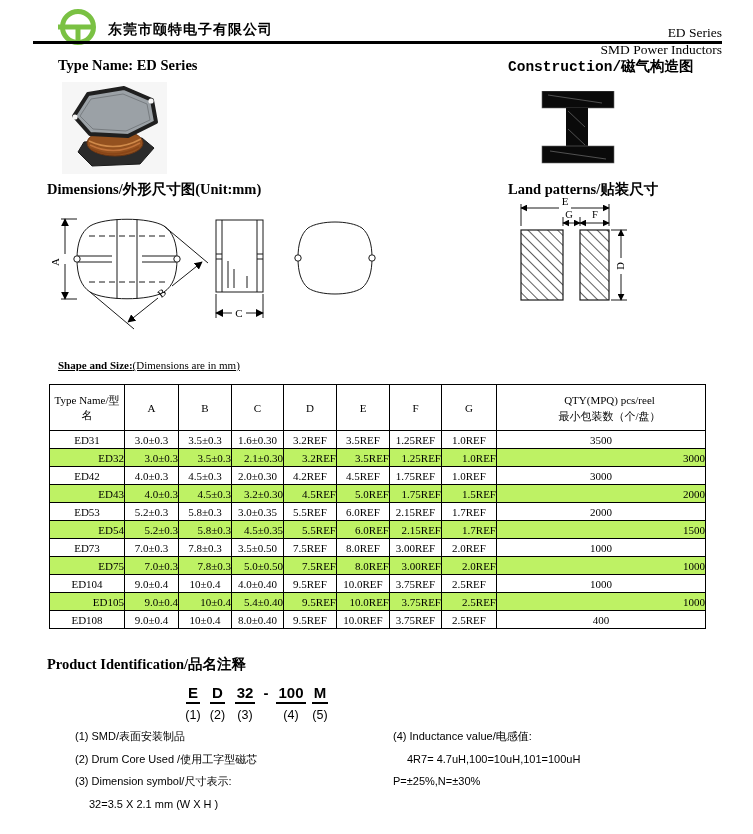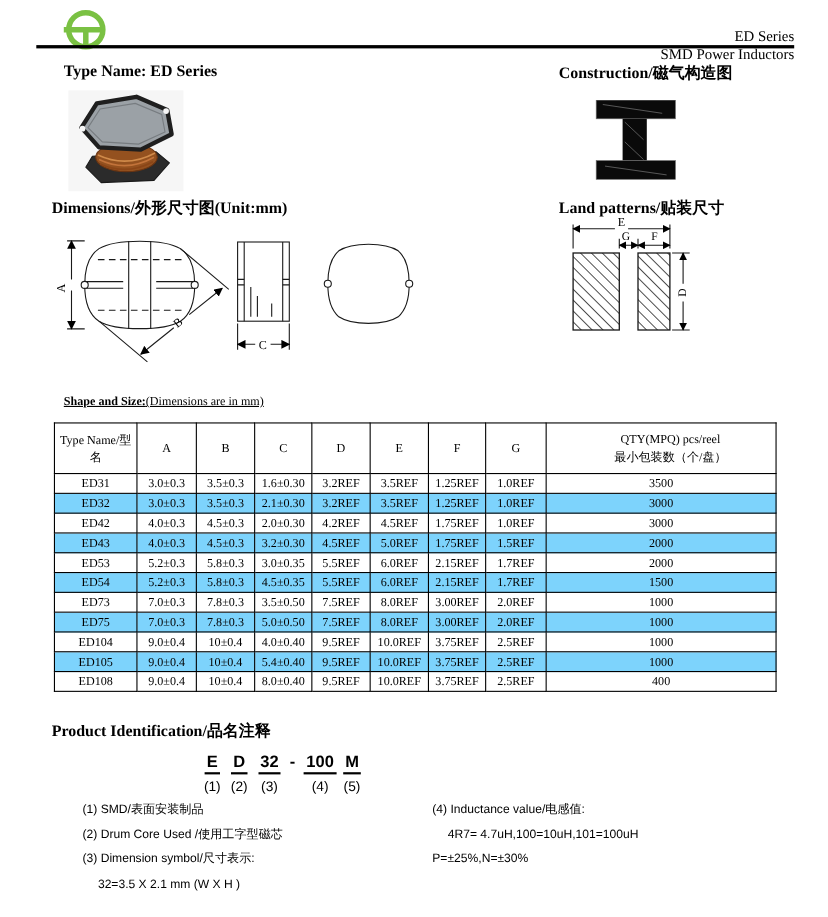--- a/index.html
+++ b/index.html
@@ -9,38 +9,38 @@
     font-family:"Liberation Serif","DejaVu Serif",serif; color:#000;
   }
   
   .logo { position:absolute; left:55px; top:7px; width:46px; height:40px; }
   .company { position:absolute; left:108px; top:21px; font-size:14px; font-weight:600; letter-spacing:1px; }
   .hdr-right { position:absolute; right:31px; top:5px; text-align:right; font-size:13.5px; line-height:16.5px;margin-top:20px; }
   .hdr-rule { position:absolute; left:33px; top:41px; width:689px; height:3px; background:#000; }
   
   .sec-title { position:absolute; font-size:14.5px; font-weight:bold; }
   .t-typename { left:58px; top:57px; }
-  .t-construction { left:508px; top:57px; }
+  .t-construction { left:508px; top:57px;font-family:Liberation Mono, monospace; }
   .t-dimensions { left:47px; top:180px; }
   .t-land { left:508px; top:180px; }
   .t-shapesize { left:58px; top:359px; font-size:11px; position:absolute;text-decoration:underline; }
   .t-shapesize .b { font-weight:bold; }
   .t-productid { left:47px; top:655px; }
   
   .photo { position:absolute; left:62px; top:82px; }
   .icore { position:absolute; left:540px; top:91px; }
   .dims { position:absolute; left:50px; top:206px; }
   .land { position:absolute; left:503px; top:196px; }
   svg text { font-family:"Liberation Serif","DejaVu Serif",serif; }
   
   table.size { position:absolute; left:49px; top:384px; width:656px; border-collapse:collapse; table-layout:fixed;border-radius:24px; }
   table.size th, table.size td { border:1px solid #000; font-size:11px; font-weight:normal; text-align:center; vertical-align:middle; }
   table.size th { height:46px; }
   table.size td { height:18px; }
-  table.size tr.alt td { background:#7dd3fc; }
+  table.size tr.alt td { background:#bef264;text-align:right; }
   .qty-h { text-align:left; padding-left:17px; line-height:16px; }
   
   .code-grid { position:absolute; left:181px; top:684px; display:grid;
     grid-template-columns:24px 25px 30px 12px 38px 20px;
     font-family:"Liberation Sans","DejaVu Sans",sans-serif; }
   .code-grid .c { text-align:center; font-size:15px; font-weight:bold; }
   .code-grid .c span { display:inline-block; border-bottom:2px solid #000; padding:0 2px 1px 2px; }
   .code-grid .c.dash span { border-bottom:none; }
   .code-grid .l { text-align:center; font-size:12.5px; font-weight:normal; margin-top:4px; }
   
@@ -52,20 +52,21 @@
 </head>
 <body>
 
 <div class="page">
 
   <svg class="logo" viewBox="0 0 46 40">
     <circle cx="23" cy="20" r="15.5" fill="none" stroke="#7ac143" stroke-width="5"></circle>
     <line x1="3" y1="20" x2="37" y2="20" stroke="#7ac143" stroke-width="5"></line>
     <line x1="23" y1="20" x2="23" y2="37" stroke="#7ac143" stroke-width="5"></line>
   </svg>
+  <div class="company">东莞市颐特电子有限公司</div>
   <div class="hdr-right">
     <div>ED Series</div>
     <div>SMD Power Inductors</div>
   </div>
   <div class="hdr-rule"></div>
 
   <div class="sec-title t-typename">Type Name: ED Series</div>
   <div class="sec-title t-construction">Construction/磁气构造图</div>
   <div class="sec-title t-dimensions">Dimensions/外形尺寸图(Unit:mm)</div>
   <div class="sec-title t-land">Land patterns/贴装尺寸</div>

